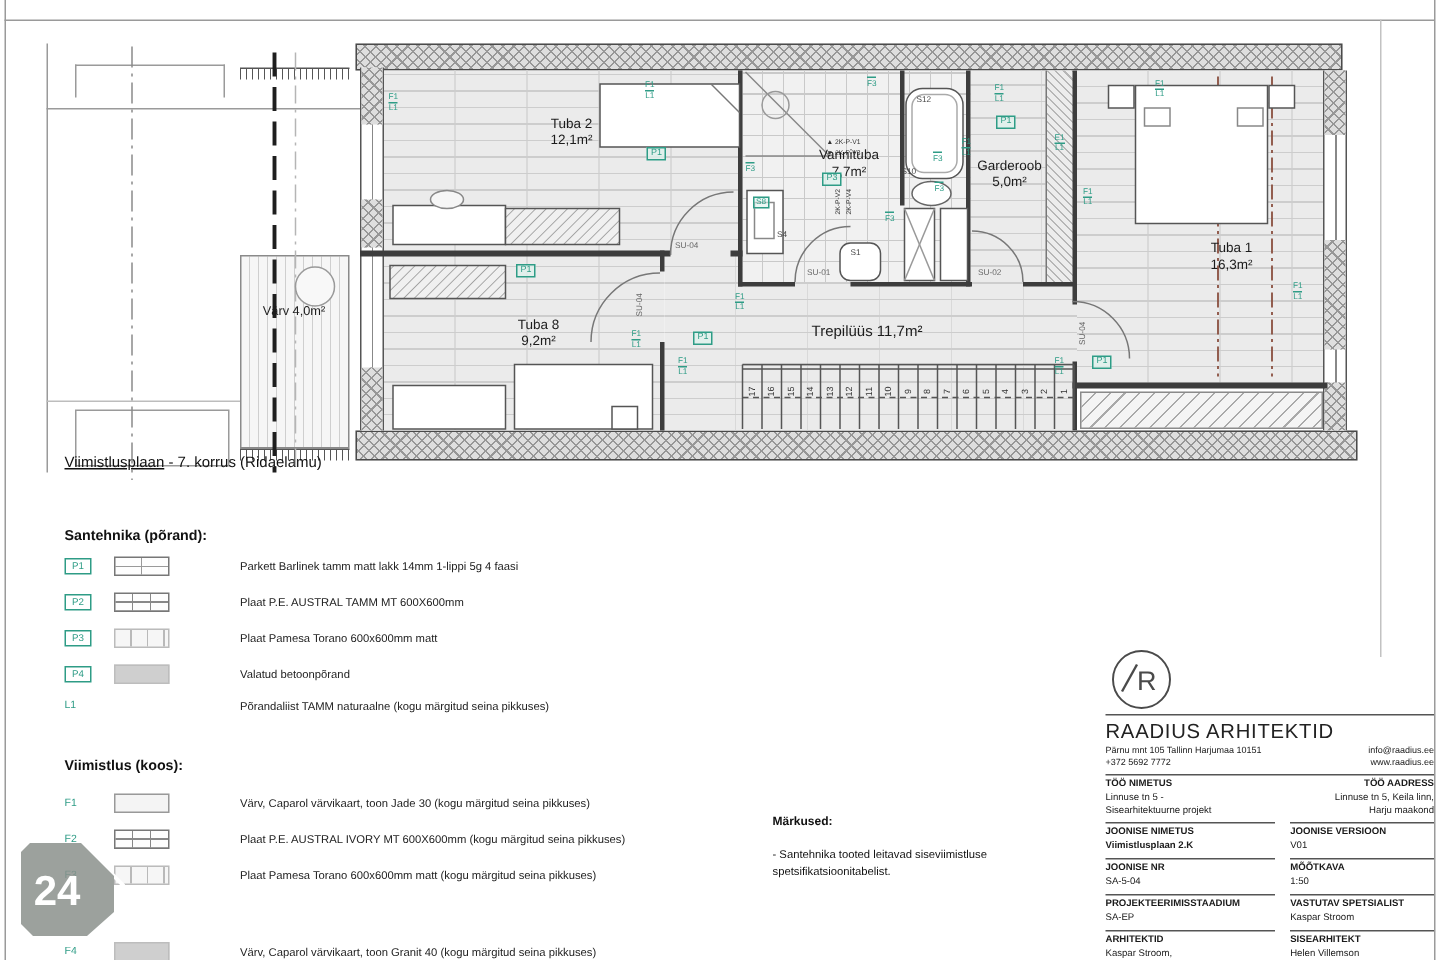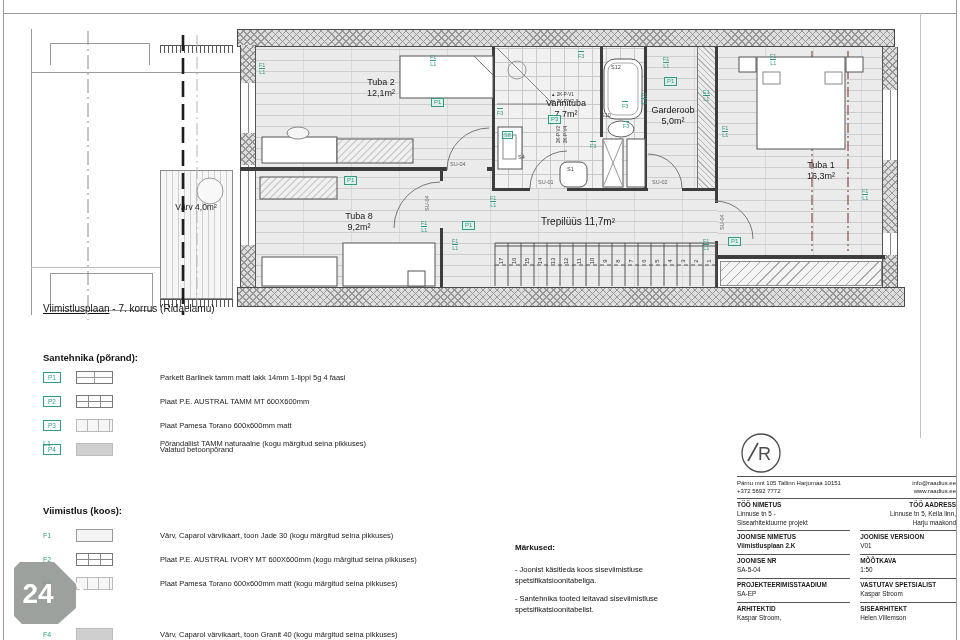--- a/index.html
+++ b/index.html
@@ -350,21 +350,21 @@
 <div class="leg-row" style="top:418px;">
   <span class="leg-code"><span class="bx">P3</span></span>
   <span class="leg-sw sw-tile"></span>
   <span class="leg-text">Plaat Pamesa Torano 600x600mm matt</span>
 </div>
 <div class="leg-row" style="top:442px;">
   <span class="leg-code"><span class="bx">P4</span></span>
   <span class="leg-sw sw-solid"></span>
   <span class="leg-text">Valatud betoonpõrand</span>
 </div>
-<div class="leg-row" style="top:436px;">
+<div class="leg-row" style="top:463px;">
   <span class="leg-code">L1</span>
   <span class="leg-sw sw-none"></span>
   <span class="leg-text">Põrandaliist TAMM naturaalne (kogu märgitud seina pikkuses)</span>
 </div>
 
 <div class="sec-title" style="top:505px;">Viimistlus (koos):</div>
 
 <div class="leg-row" style="top:528px;">
   <span class="leg-code">F1</span>
   <span class="leg-sw sw-plain"></span>
@@ -381,31 +381,31 @@
   <span class="leg-text">Plaat Pamesa Torano 600x600mm matt (kogu märgitud seina pikkuses)</span>
 </div>
 <div class="leg-row" style="top:627px;">
   <span class="leg-code">F4</span>
   <span class="leg-sw sw-solid"></span>
   <span class="leg-text">Värv, Caparol värvikaart, toon Granit 40 (kogu märgitud seina pikkuses)</span>
 </div>
 
 <div class="notes">
   <div class="nt">Märkused:</div>
-  <div class="ni">- Joonist käsitleda koos siseviimistluse spetsifikatsioonitabeliga.</div>
   <div class="ni">- Santehnika tooted leitavad siseviimistluse spetsifikatsioonitabelist.</div>
 </div>
 
 <div class="tb">
   <svg width="42" height="42" viewBox="0 0 42 42" style="display:block;margin-left:3px;">
     <circle cx="21" cy="21" r="19" fill="none" stroke="#4a4a4a" stroke-width="1.3"></circle>
     <path d="M8 29 L18 11" stroke="#4a4a4a" stroke-width="1.6" fill="none"></path>
     <text x="18" y="28" font-size="18" fill="#4a4a4a" font-family="Liberation Sans, sans-serif">R</text>
   </svg>
   <div class="tb-rule"></div>
+  <div class="tb-company">RAADIUS ARHITEKTID</div>
   <div class="tb-flex tb-small">
     <div>
       <div>Pärnu mnt 105 Tallinn Harjumaa 10151</div>
       <div>+372 5692 7772</div>
     </div>
     <div class="r">
       <div>info@raadius.ee</div>
       <div>www.raadius.ee</div>
     </div>
   </div>

